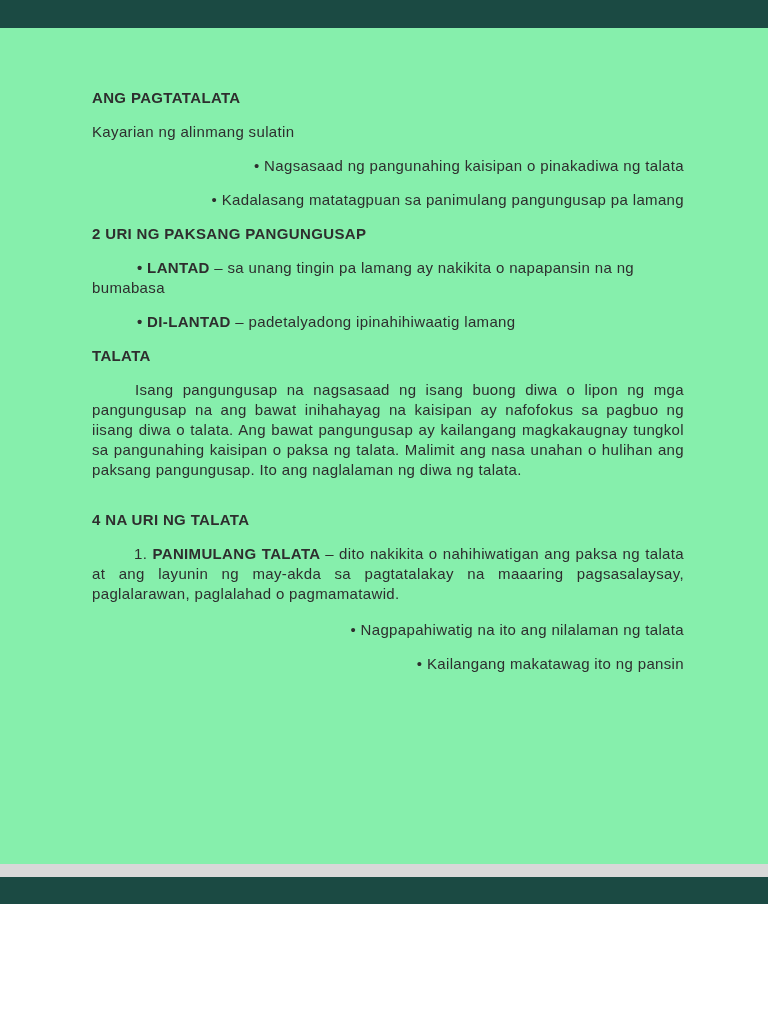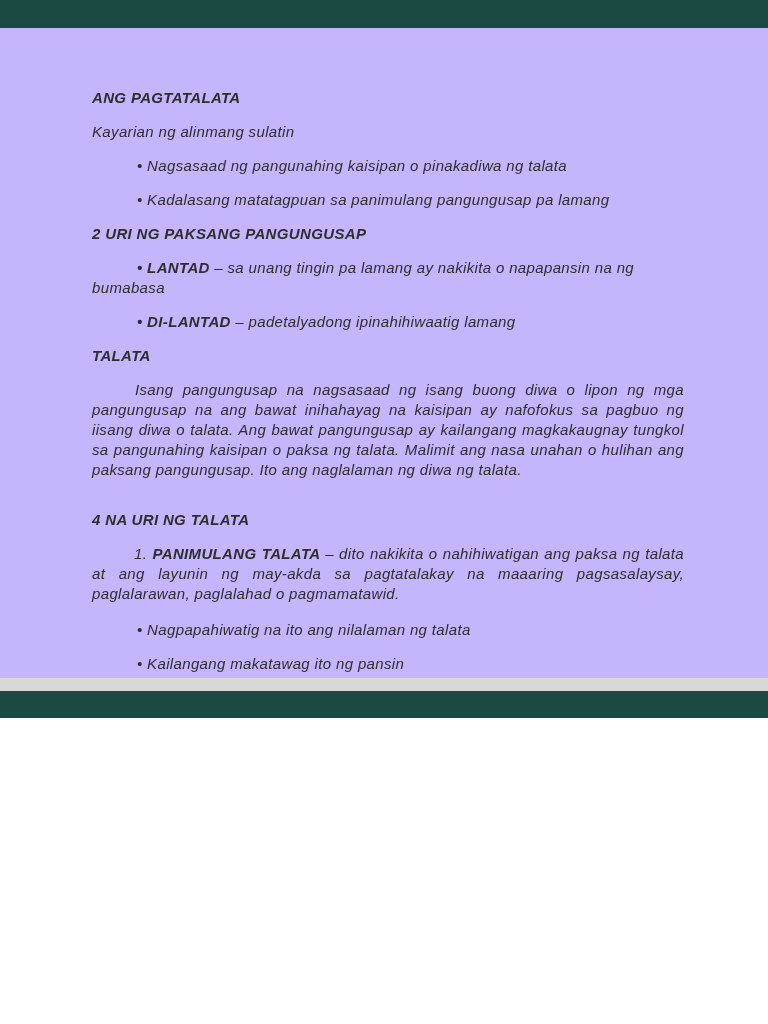--- a/index.html
+++ b/index.html
@@ -1,41 +1,40 @@
 <!DOCTYPE html>
 <html><head>
 <meta charset="utf-8">
 <style>
   html, body { margin: 0; padding: 0; background: #ffffff; }
   .page {
     position: relative;
     width: 768px;
-    height: 718px;
-    background: #c4b5fd;
+    height: 904px;
+    background: #86efac;
     overflow: hidden;
     font-family: "Liberation Sans", sans-serif;
     color: #2e2e2e;
-    font-style: italic;
   }
   .bar { position: absolute; left: 0; right: 0; background: #1b4a43; }
   .bar.top { top: 0; height: 28px; }
   .bar.bottom { bottom: 0; height: 27px; }
   .graystrip { position: absolute; left: 0; right: 0; bottom: 27px; height: 13px; background: #d8d8d8; }
 
   .content {
     position: absolute;
     top: 88px;
     left: 92px;
     width: 592px;
     font-size: 15px;
     letter-spacing: 0.35px;
   }
   .content p { margin: 0 0 14px 0; line-height: 20px; }
   .h { font-weight: bold; }
-  .bullet { padding-left: 45px; }
+  .bullet { padding-left: 45px; text-align: right; }
   .hang { text-indent: 45px; line-height: 25px; }
   .just { text-align: justify; }
   .big { line-height: 28.5px; text-indent: 43px; }
   .tight { line-height: 22px; text-indent: 42px; margin-bottom: 16px !important; }
   .sp { margin-top: 30px !important; }
   b { font-weight: bold; }
 </style>
 </head>
 <body>
 

